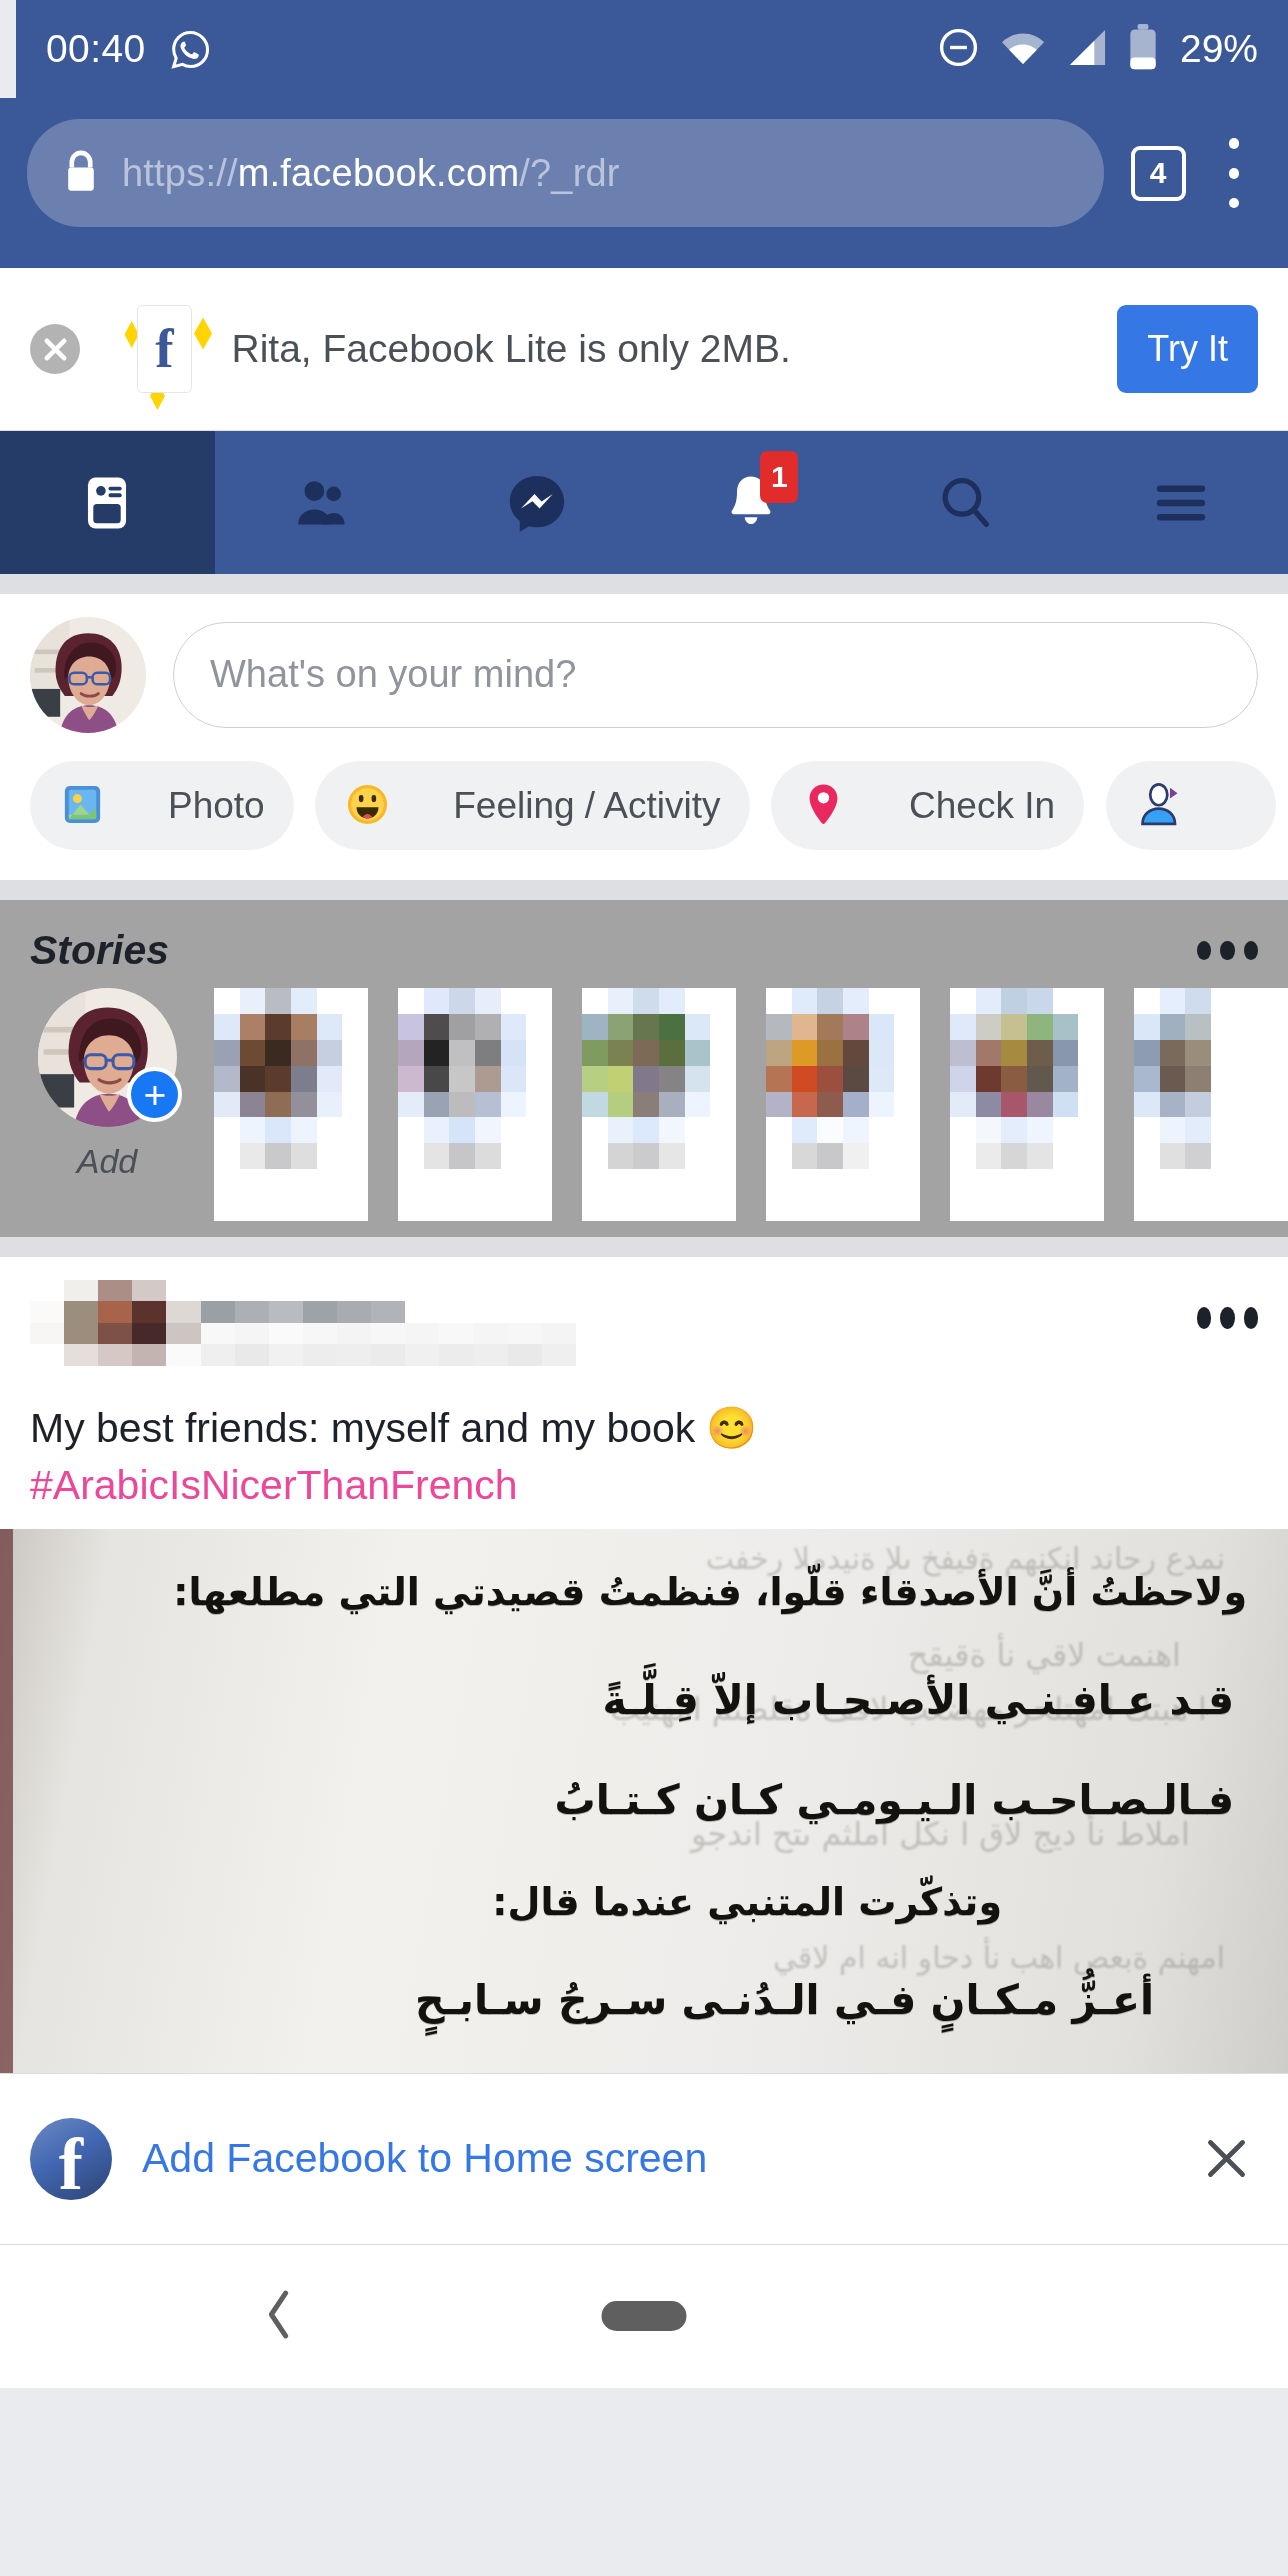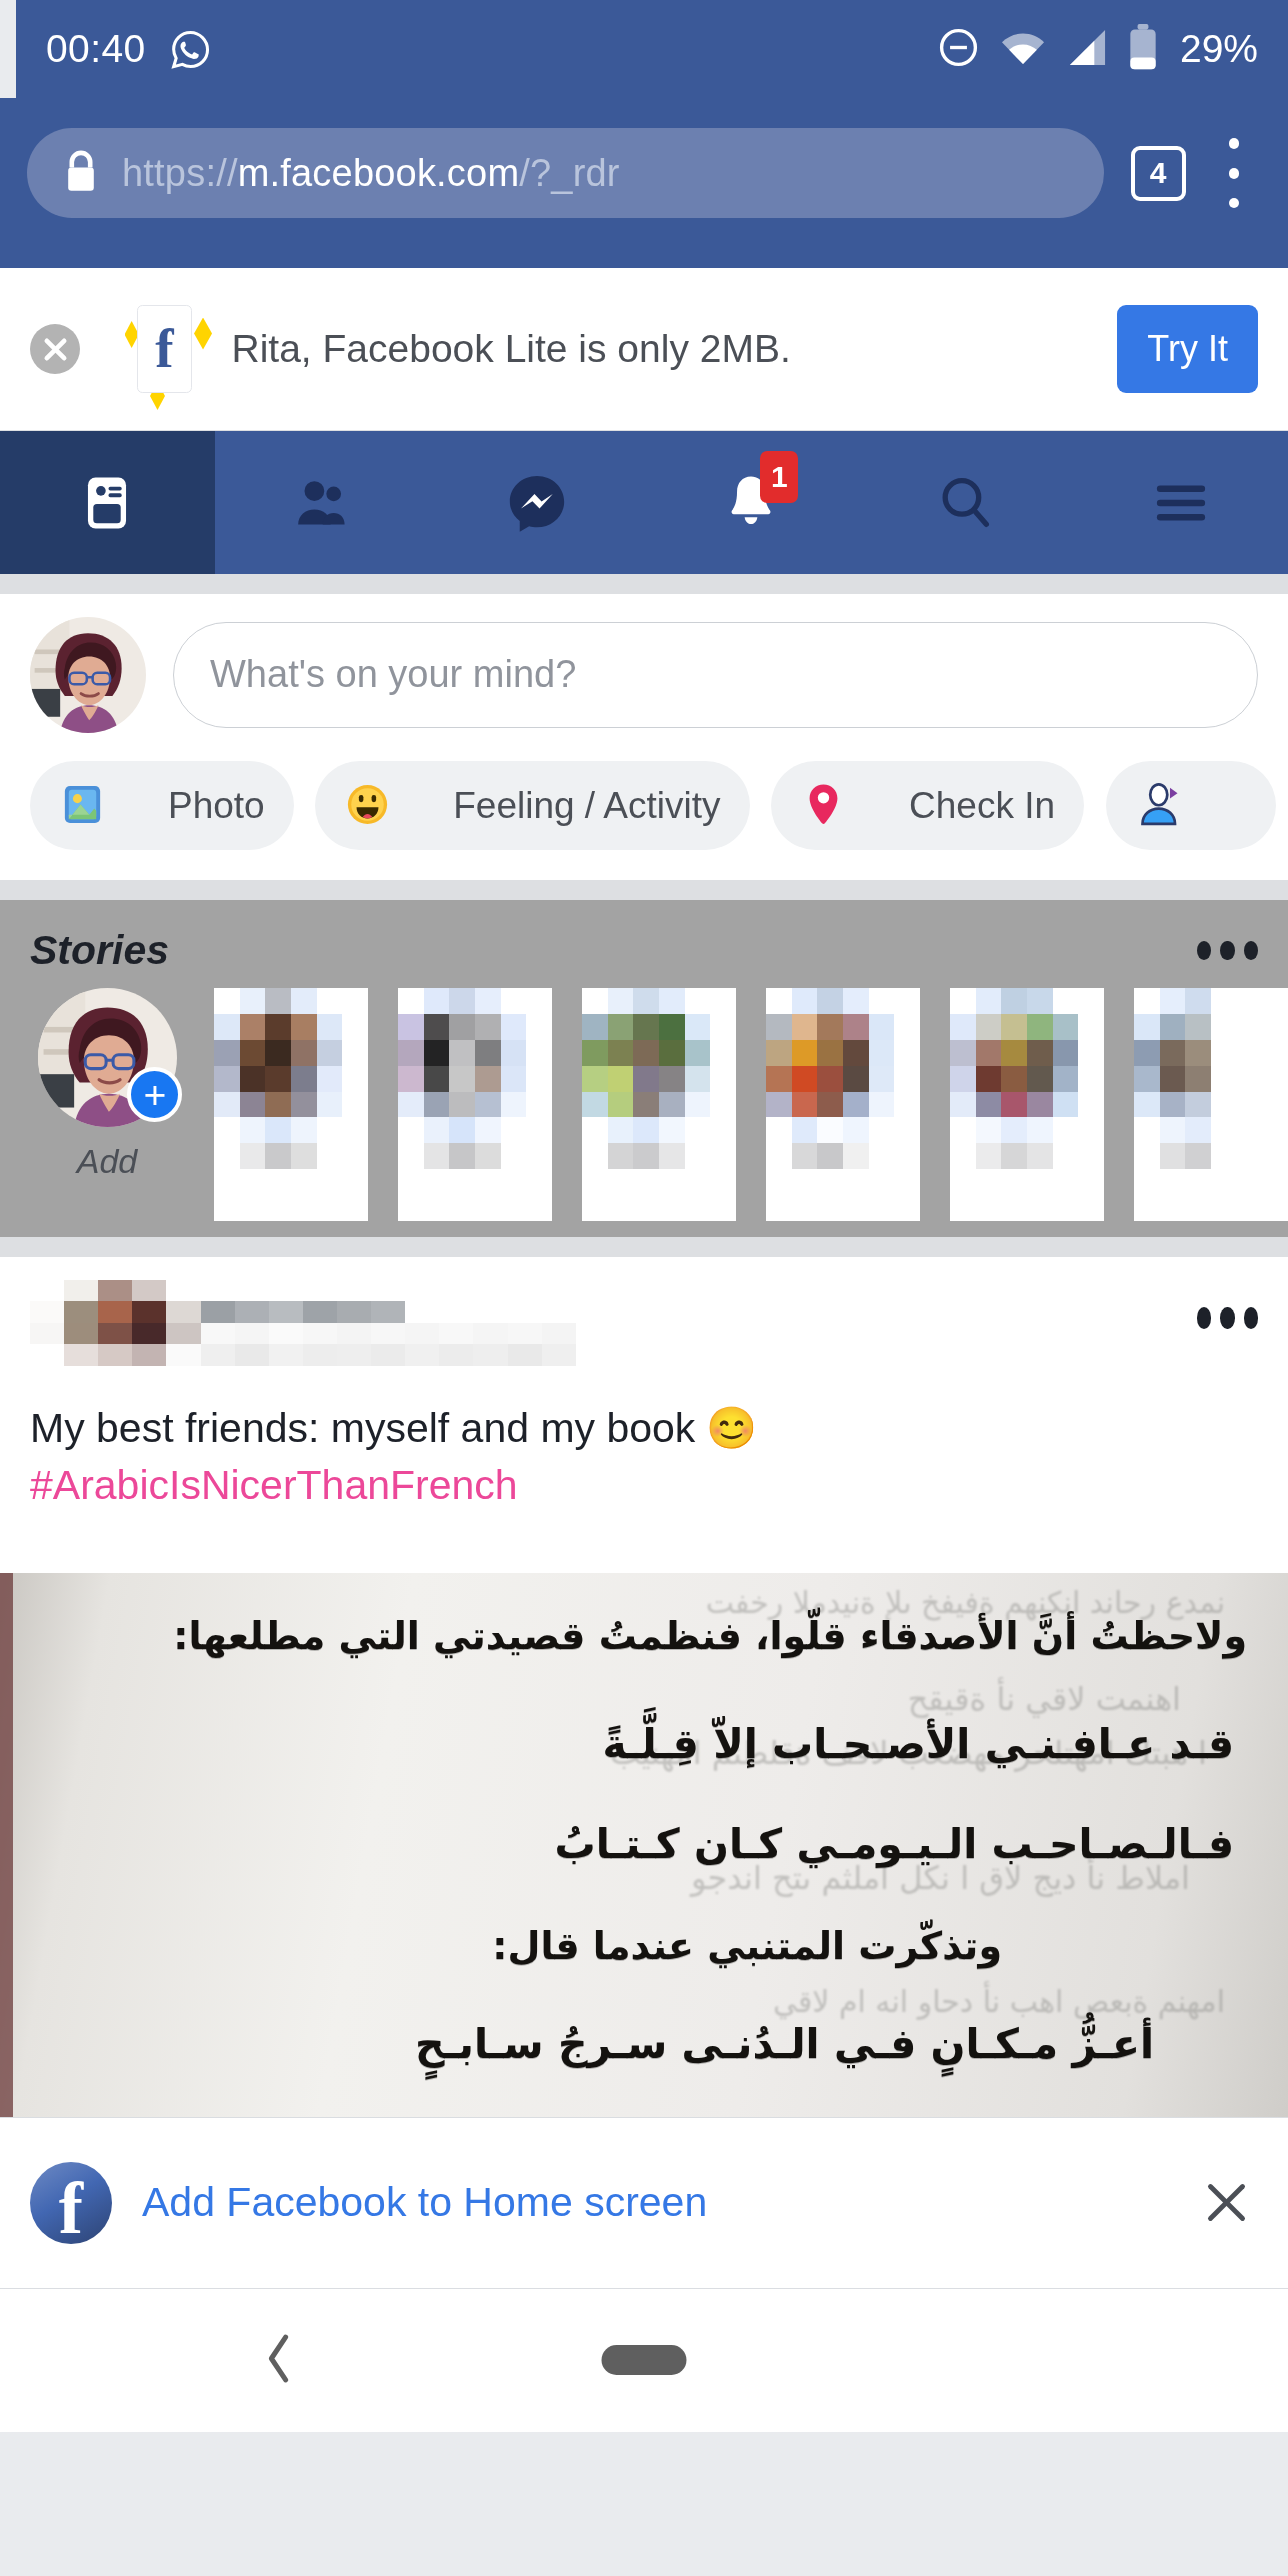--- a/index.html
+++ b/index.html
@@ -19,21 +19,21 @@
   .sb-left-icons { display:flex; align-items:center; margin-left:23px; }
   .sb-right { margin-left:auto; display:flex; align-items:center; gap:18px; }
   .sb-battery-text { font-size:39px; font-weight:400; margin-left:3.6px; }
 
   
   .urlbar-wrap {
     height:170px; background:#3B5998; display:flex; align-items:center;
     padding:0 27px 19.7px 27px;
   }
   .urlbox {
-    flex:1; height:90px; background:#6C80B0; border-radius:53px;
+    flex:1; height:108px; background:#6C80B0; border-radius:53px;
     display:flex; align-items:center; padding:0 36px; min-width:0;
   }
   .lock-icon { flex:0 0 auto; margin-right:23px; }
   .url-text {
     font-size:38px; white-space:nowrap; overflow:hidden;
     text-overflow:clip; letter-spacing:0.2px;
   }
   .url-dim { color:#B9C4DC; }
   .url-host { color:#ffffff; }
   .tabcount {
@@ -141,21 +141,21 @@
   .story-thumb { flex:0 0 auto; width:154px; height:233px; position:relative; }
 
   
   .post { background:#fff; }
   .post-head { display:flex; align-items:flex-start; padding:23px 30px 0 30px; position:relative; }
   .post-head-redact { flex:1; height:107px; position:relative; }
   .post-kebab { position:absolute; right:30px; top:50px; display:flex; gap:9px; }
   .post-kebab i { width:14.3px; height:21.5px; border-radius:50%; background:#1d2129; display:block; }
   .post-text { font-size:41px; color:#1d2129; padding:14.3px 30px 0 30px; line-height:1.35; }
   .post-hashtag { font-size:41px; color:#ec4899; padding:5.4px 30px 19.7px 30px; }
-  .post-image { width:100%; height:544px; position:relative; overflow:hidden; background:#fca5a5;margin-top:44px; }
+  .post-image { width:100%; height:544px; position:relative; overflow:hidden; background:#fca5a5; }
 
   
   .book-page {
     position:absolute; inset:0;
     background:linear-gradient(100deg,#c9c6c1 0%,#e6e4e0 8%,#f2f1ee 30%,#eeecea 60%,#e2e0dd 88%,#cfcdc9 100%);
   }
   .book-spine { position:absolute; left:0; top:0; width:12.5px; height:100%; background:#6b3a3a; opacity:.75; }
   .book-line {
     position:absolute; right:41px; color:#14120f; direction:rtl;
     font-family:"DejaVu Sans", sans-serif; white-space:nowrap;

